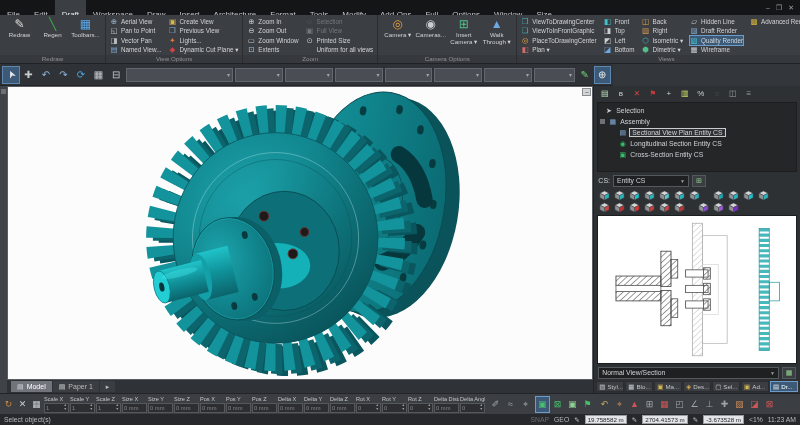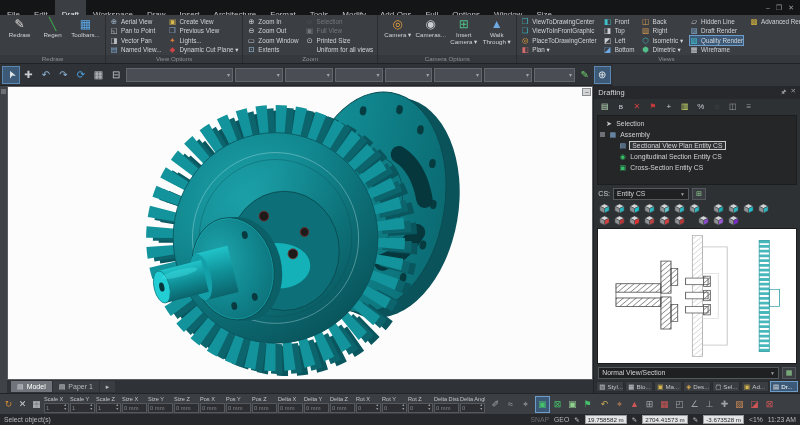--- a/index.html
+++ b/index.html
@@ -498,27 +498,20 @@
             <span class="ti">▤</span>
             <span>Paper 1</span>
           </div>
         <div class="mtab2 plus">
             <span>▸</span>
           </div>
       </div>
     </div>
 
     <div class="panel">
-      <div class="ptitle">
-        <span>Drafting</span>
-        <span class="right">
-          <span>🖈</span>
-          <span>✕</span>
-        </span>
-      </div>
       <div class="ptools">
         <span class="ptool" style="color: rgb(191, 227, 191);">▤</span>
         <span class="ptool" style="color: rgb(200, 205, 210);">ʙ</span>
         <span class="ptool" style="color: rgb(208, 64, 64);">✕</span>
         <span class="ptool" style="color: rgb(194, 58, 58);">⚑</span>
         <span class="ptool" style="color: rgb(200, 205, 210);">+</span>
         <span class="ptool" style="color: rgb(204, 224, 106);">▥</span>
         <span class="ptool" style="color: rgb(200, 205, 210);">%</span>
         <span class="ptool" style="color: rgb(106, 109, 112);">◌</span>
         <span class="ptool" style="color: rgb(154, 157, 160);">◫</span>

